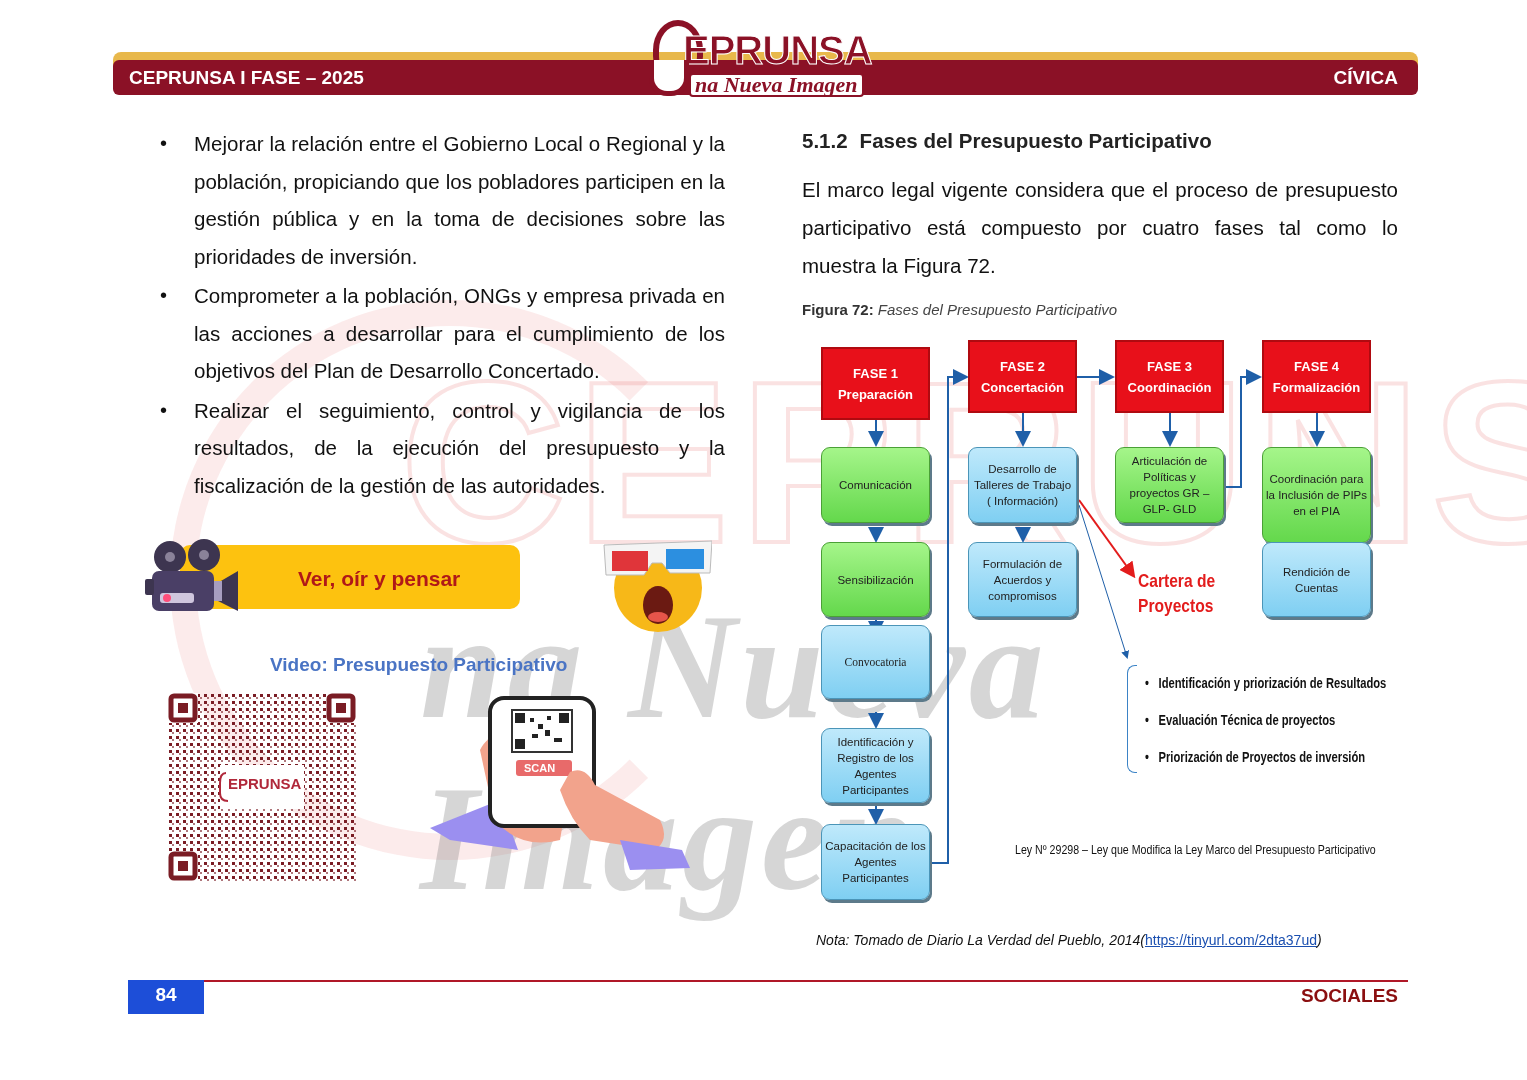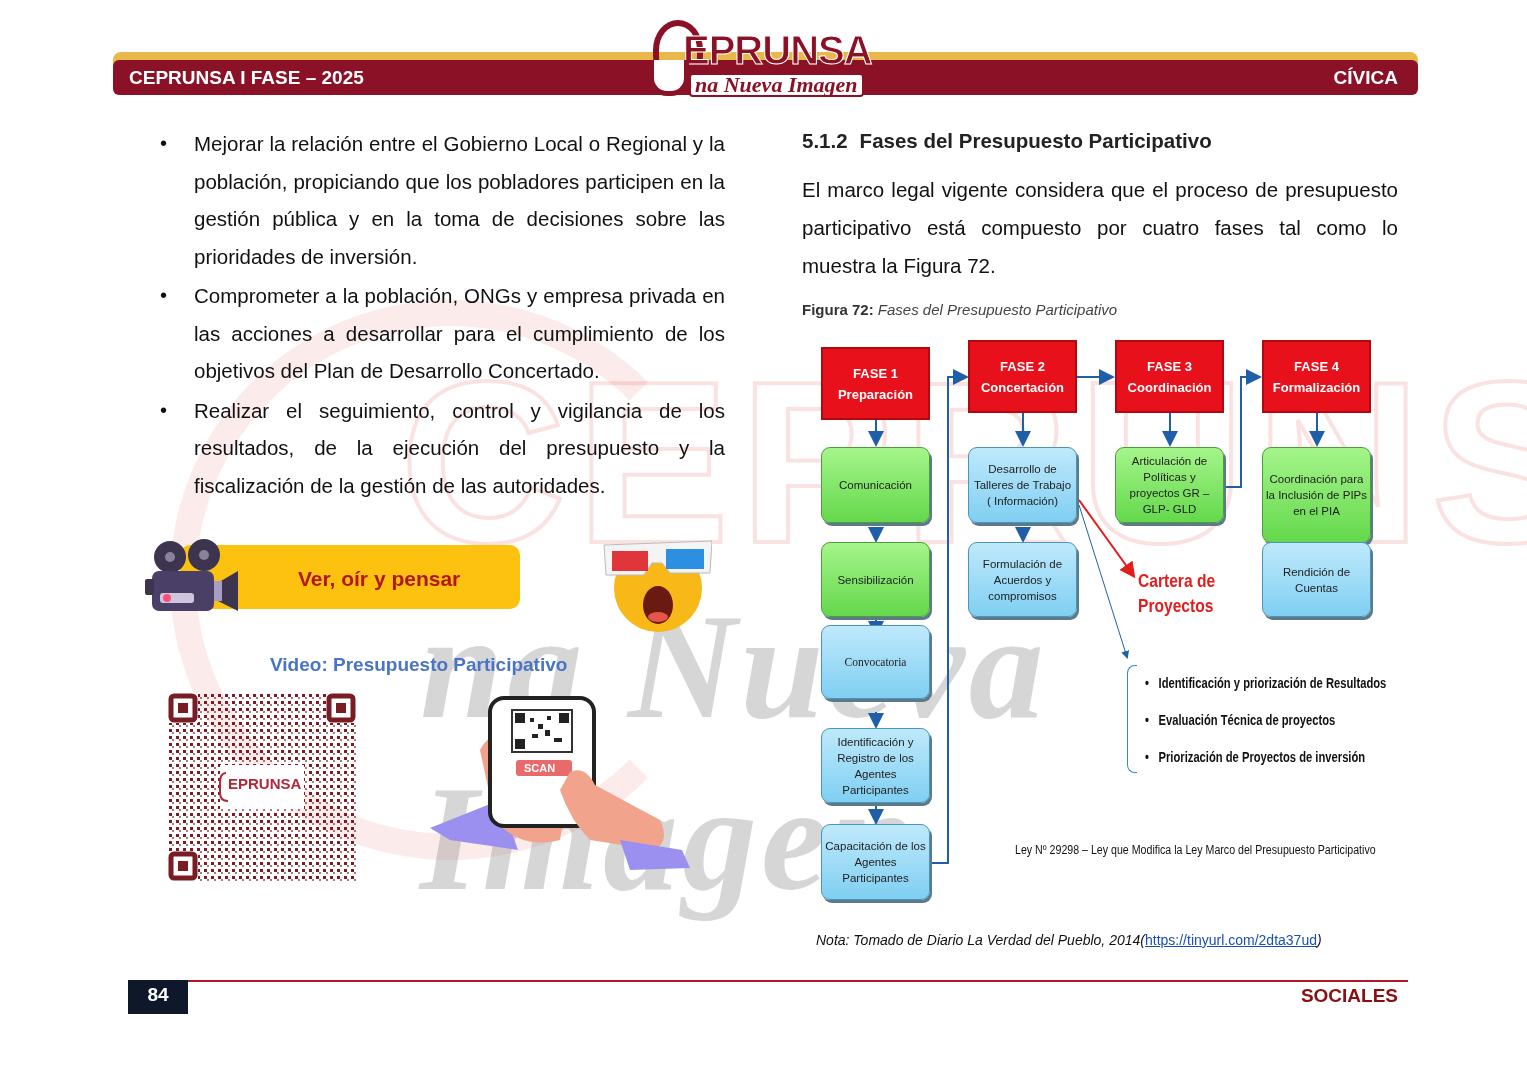--- a/index.html
+++ b/index.html
@@ -54,21 +54,21 @@
   .sublist { position: absolute; left: 330px; top: 330px; list-style: none; }
   .sublist li { font-weight: bold; font-size: 14px; line-height: 37px; color: #111; transform: scaleX(0.8); transform-origin: left; white-space: nowrap; }
   .sublist li::before { content: "\2022"; margin-right: 12px; }
   .brace { position: absolute; left: 312px; top: 330px; width: 10px; height: 108px; border: 1.5px solid #3b83c6; border-right: none; border-radius: 8px 0 0 8px; }
   .ley { position: absolute; left: 200px; top: 508px; font-size: 12.5px; color: #111; white-space: nowrap; transform: scaleX(0.85); transform-origin: left; }
   .nota { position: absolute; left: 816px; top: 932px; font-size: 14px; font-style: italic; color: #111; }
   .nota a { color: #1a4fb0; text-decoration: underline; font-style: normal; }
 
   
   .footer-line { position: absolute; left: 128px; top: 980px; width: 1280px; height: 2px; background: #b01828; }
-  .page-num { position: absolute; left: 128px; top: 980px; width: 60px; height: 34px; background: #0f172a; color: #fff; font-weight: bold; font-size: 19px; text-align: center; line-height: 30px; }
+  .page-num { position: absolute; left: 128px; top: 980px; width: 76px; height: 34px; background: #1d4ed8; color: #fff; font-weight: bold; font-size: 19px; text-align: center; line-height: 30px; }
   .footer-right { position: absolute; right: 129px; top: 985px; font-weight: bold; font-size: 19px; color: #8b0f10; }
 </style>
 </head>
 <body>
 
 <div class="wm wm-g"></div>
 <div class="wm wm-text">CEPRUNSA</div>
 <div class="wm wm-script">na Nueva Imagen</div>
 
 <div class="header">

